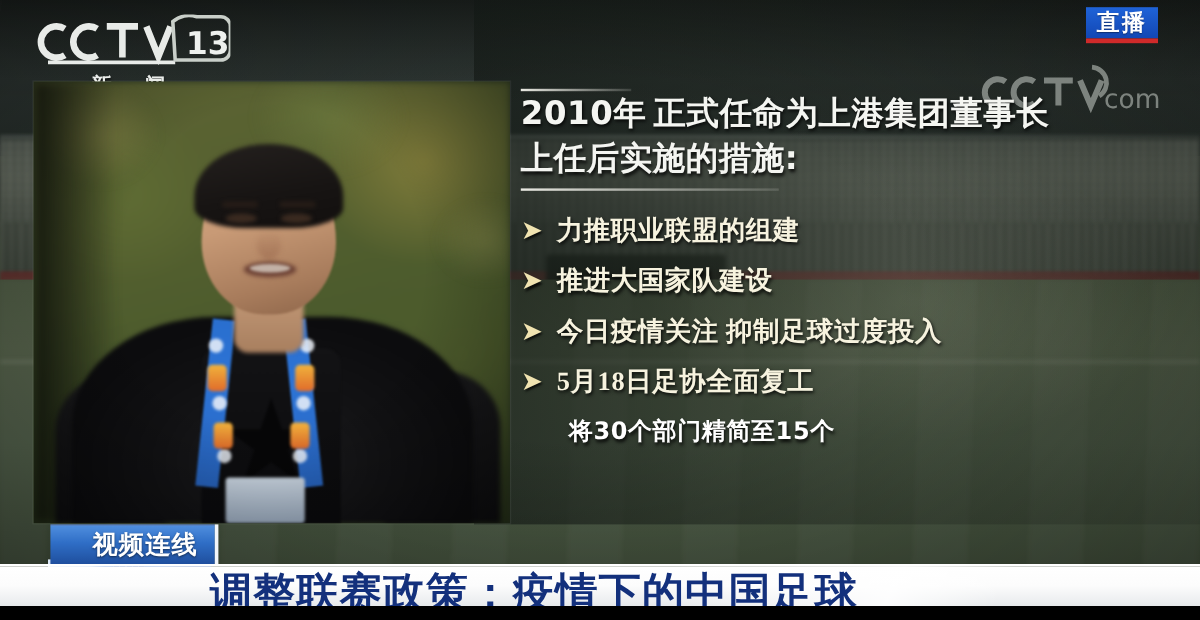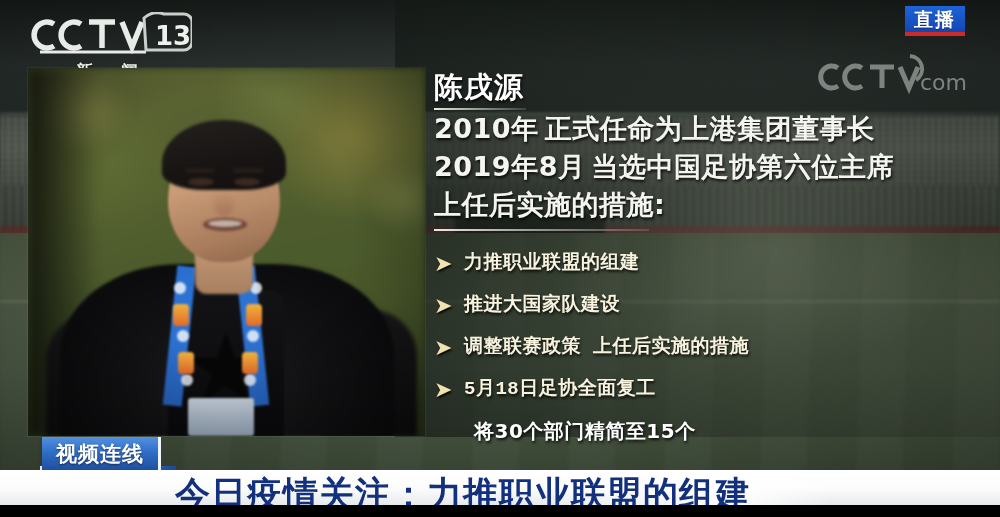--- a/index.html
+++ b/index.html
@@ -259,22 +259,22 @@
     margin-bottom:9px;
   }
   .bullet .arrow{
     flex:0 0 auto;
     width:30px;
     font-size:22px;line-height:33px;
     color:#f0e3b0;
     text-shadow:1px 2px 2px rgba(0,0,0,.8);
   }
   .bullet .btxt{
-    font-family:Liberation Mono, monospace;
-    font-size:19px;font-weight:700;line-height:33px;
+    font-family:Liberation Serif, serif;
+    font-size:22px;font-weight:700;line-height:33px;
     color:#f7f3df;letter-spacing:.5px;
     text-shadow:1px 2px 3px rgba(0,0,0,.85);
     white-space:nowrap;
   }
   .bullet-cont{
     margin-left:40px;
     font-family:"DejaVu Sans","Liberation Sans",sans-serif;
     font-size:20px;font-weight:700;line-height:33px;
     color:#ffffff;letter-spacing:.5px;
     text-shadow:1px 2px 3px rgba(0,0,0,.85);
@@ -289,20 +289,21 @@
   .lt-pill{
     background:linear-gradient(180deg,#4f8ede 0%,#2f6ec6 45%,#1f4f9e 100%);
     display:flex;align-items:center;justify-content:center;
     padding:0 14px;
     border-top:1px solid rgba(255,255,255,.35);
   }
   .lt-pill span{
     font-family:"DejaVu Sans","Liberation Sans",sans-serif;
     font-size:21px;font-weight:700;color:#ffffff;letter-spacing:1px;
     text-shadow:0 1px 2px rgba(0,0,0,.55);
+    margin-left:21px;
   }
   .lt-sep{width:3px;background:#f2f5fa;}
   .lt-main{
     background:linear-gradient(180deg,#4f8ede 0%,#2f6ec6 45%,#1e4e9d 100%);
     display:flex;align-items:center;
     padding:0 12px;
     border-top:1px solid rgba(255,255,255,.35);
   }
   .lt-main span{
     font-family:"DejaVu Sans","Liberation Sans",sans-serif;
@@ -447,45 +448,41 @@
     <div class="ph-brow-r"></div>
     <div class="ph-eye-l"></div>
     <div class="ph-eye-r"></div>
     <div class="ph-nose"></div>
     <div class="ph-mouth"></div>
     <div class="ph-mouth-in"></div>
     <div class="ph-vig"></div>
   </div>
 
   <div class="info">
-    <div class="info-name">陈戌源</div>
     <div class="rule"></div>
 
     <div class="info-line">
       <span class="yr">2010年</span><span>正式任命为上港集团董事长</span>
-    </div>
-    <div class="info-line">
-      <span class="yr">2019年8月</span><span>当选中国足协第六位主席</span>
     </div>
 
     <div class="info-line">上任后实施的措施:</div>
     <div class="rule rule-wide"></div>
 
     <div class="bullets">
       <div class="bullet">
         <div class="arrow">➤</div>
         <div class="btxt">力推职业联盟的组建</div>
       </div>
       <div class="bullet">
         <div class="arrow">➤</div>
         <div class="btxt">推进大国家队建设</div>
       </div>
       <div class="bullet">
         <div class="arrow">➤</div>
-        <div class="btxt">调整联赛政策 上任后实施的措施</div>
+        <div class="btxt">今日疫情关注 抑制足球过度投入</div>
       </div>
       <div class="bullet">
         <div class="arrow">➤</div>
         <div class="btxt">5月18日足协全面复工</div>
       </div>
       <div class="bullet-cont">将30个部门精简至15个</div>
     </div>
   </div>
 
   <div class="globe">
@@ -497,15 +494,15 @@
 
   <div class="lt-row">
     <div class="lt-pill">
       <span>视频连线</span>
     </div>
     <div class="lt-sep"></div>
   </div>
 
   <div class="headline-bar"></div>
   <div class="headline-sheen"></div>
-  <div class="headline-text">今日疫情关注：力推职业联盟的组建</div>
+  <div class="headline-text">调整联赛政策：疫情下的中国足球</div>
 
 </div>
 
 </body></html>

